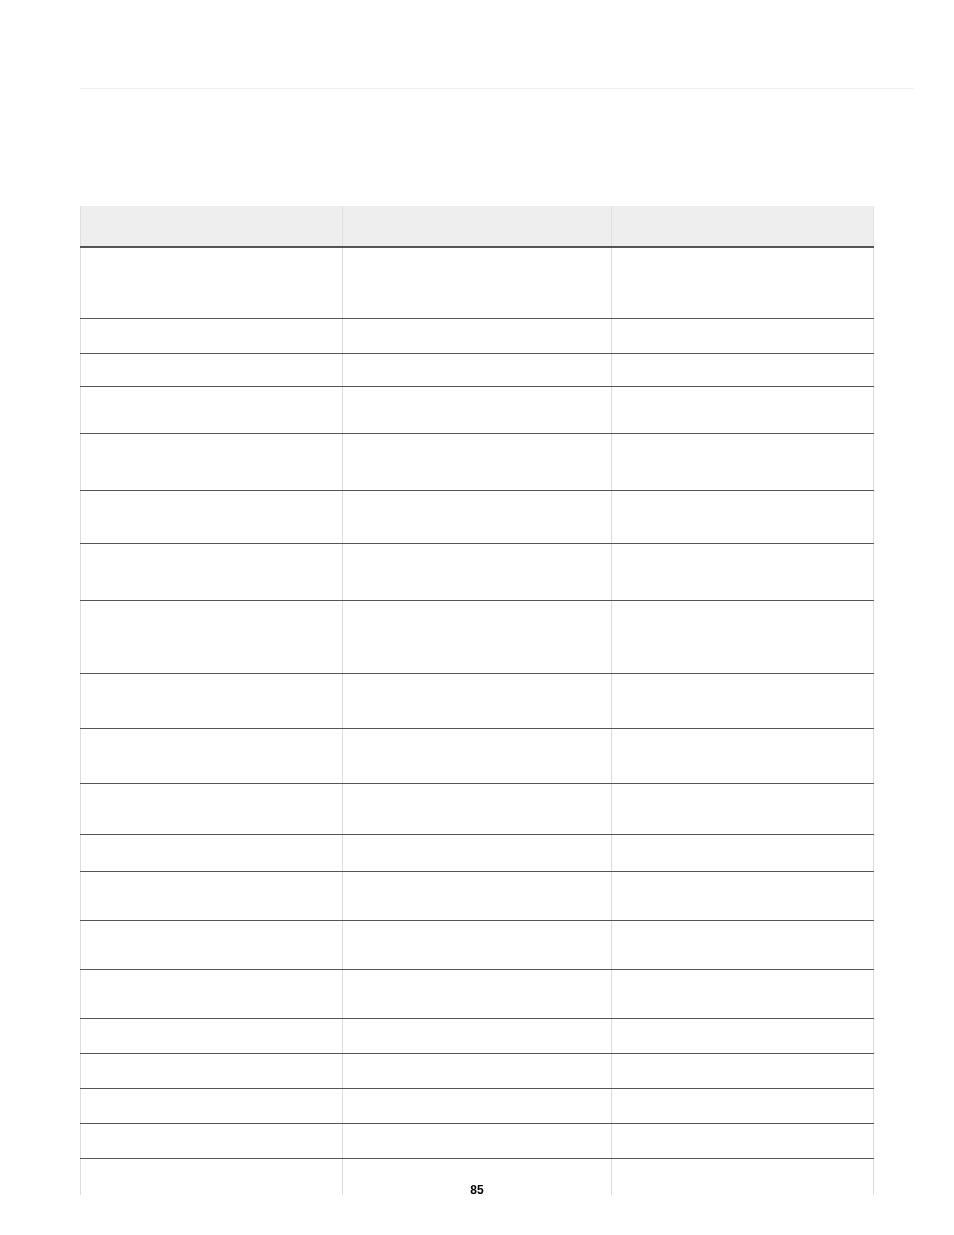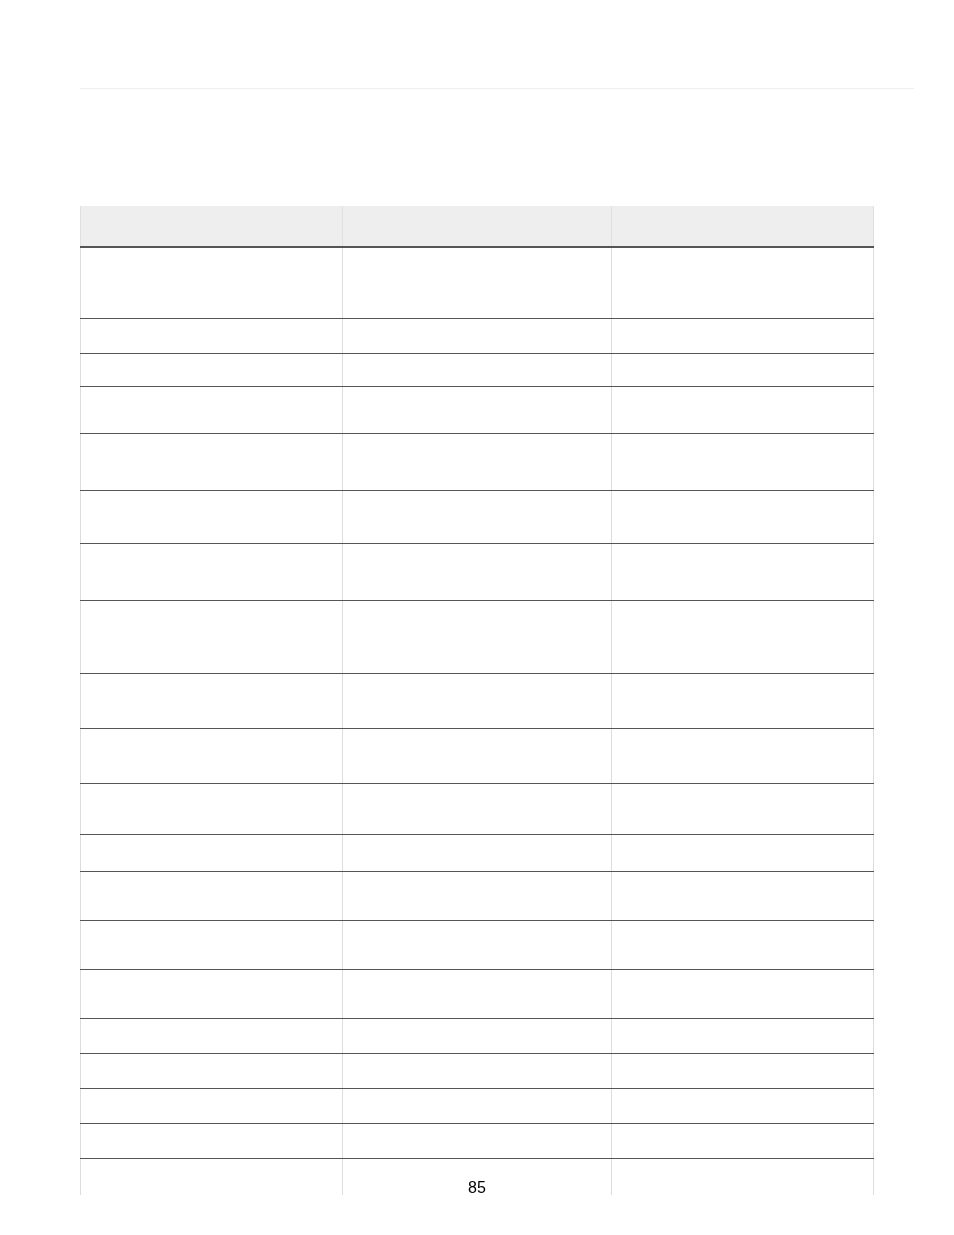--- a/index.html
+++ b/index.html
@@ -66,22 +66,22 @@
   .h-36  td { height: 36px; }
   .h-48  td { height: 48px; }
   .h-last td { height: 36px; border-bottom: none; }
 
   .page-number {
     position: absolute;
     bottom: 38px;
     left: 0;
     right: 0;
     text-align: center;
-    font-size: 16px;
-    font-weight: normal;
+    font-size: 12px;
+    font-weight: bold;
     color: #000000;
   }
 </style>
 </head>
 <body>
 
 <div class="page">
 
   <div class="top-rule"></div>
 

